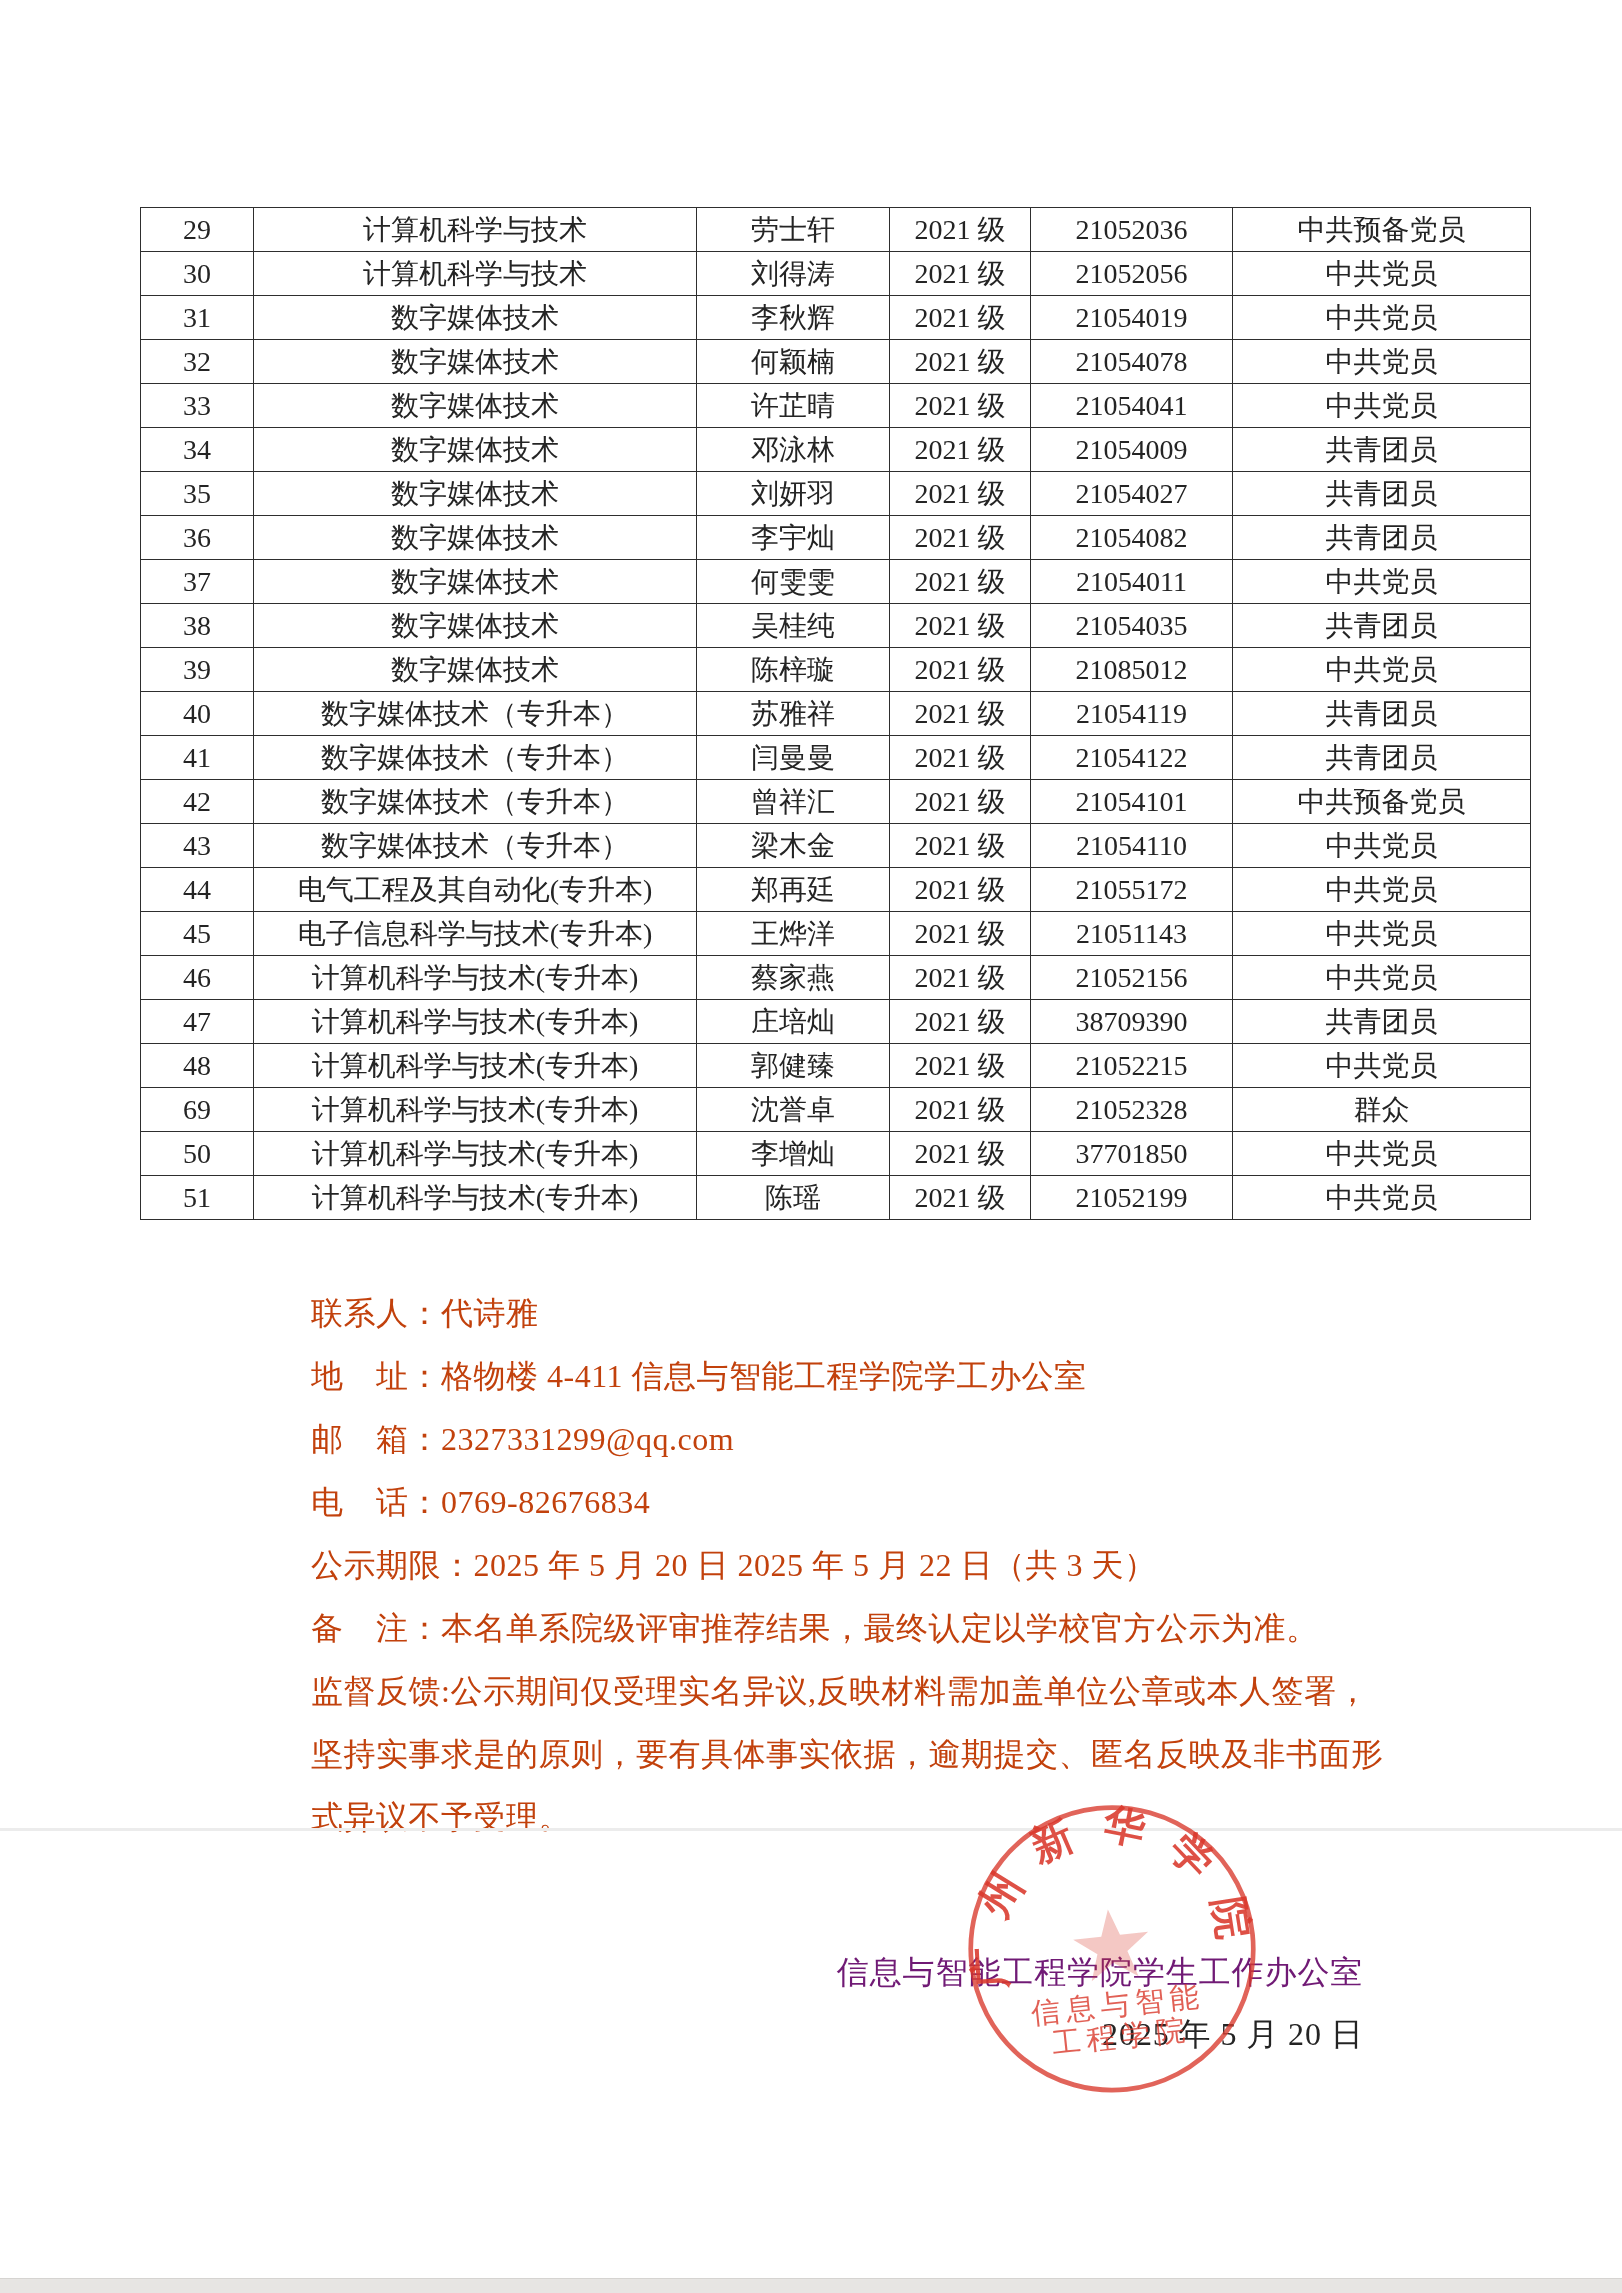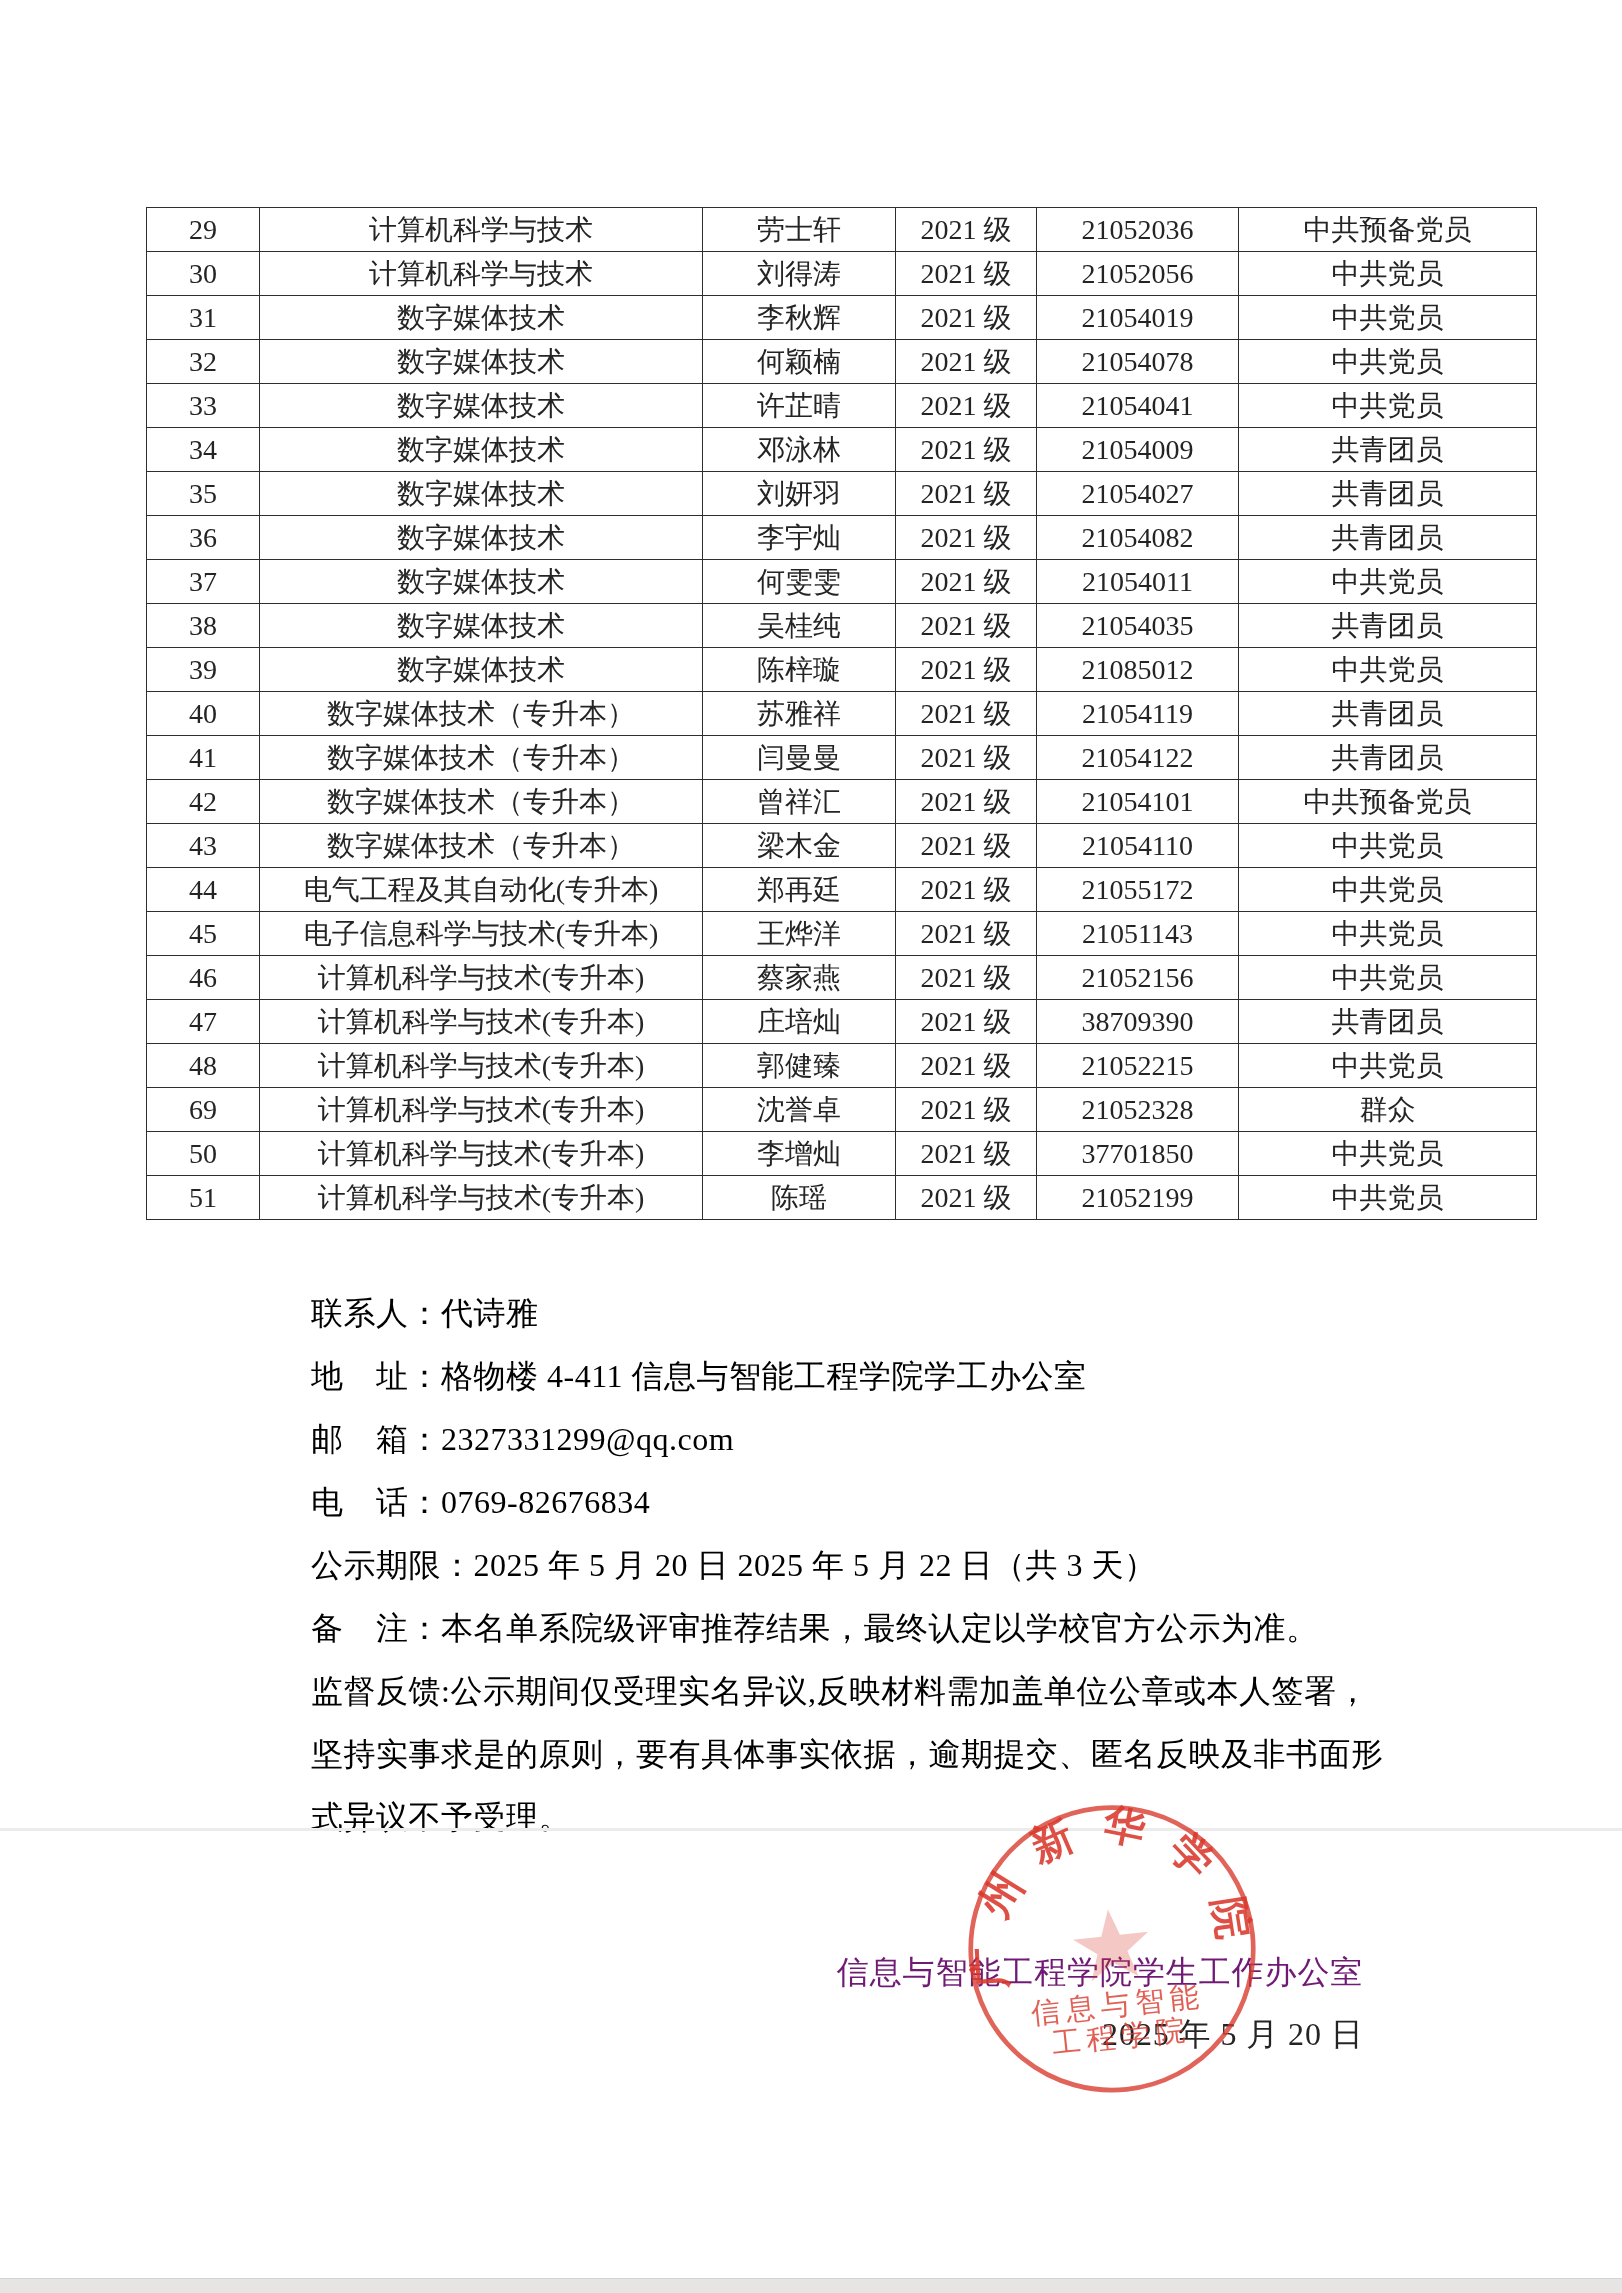--- a/index.html
+++ b/index.html
@@ -3,34 +3,34 @@
 <meta charset="utf-8">
 <style>
   html,body { margin:0; padding:0; }
   .page {
     position:relative; width:1622px; height:2294px; background:#ffffff;
     font-family:"Liberation Serif","DejaVu Serif",serif; color:#1f1f1f; overflow:hidden;
   }
 
   
   .roster {
-    position:absolute; left:146px; top:207px; width:1390px; height:1012px;
+    position:absolute; left:140px; top:207px; width:1390px; height:1012px;
     border-collapse:collapse; table-layout:fixed;
   }
   .roster td {
     border:1.9px solid #2e2e2e; text-align:center; vertical-align:middle;
     font-size:28px; padding:0 1.9px; color:#242424; overflow:hidden; white-space:nowrap;
   }
   .roster tr { height:44px; }
 
   
   .contact { position:absolute; left:311px; top:1282px; }
   .cline {
     height:63px; display:flex; align-items:center;
-    font-size:32px; color:#000000; white-space:pre; letter-spacing:0.5px;
+    font-size:32px; color:#c2410c; white-space:pre; letter-spacing:0.5px;
   }
 
   
   .fold-line { position:absolute; left:0; top:1828px; width:1622px; height:2.8px; background:#ececec; }
 
   
   .sign-block { position:absolute; left:827px; top:1951px; width:546px; }
   .sign-office { font-size:32px; color:#701a75; text-align:center; letter-spacing:0.9px; }
   .sign-date { font-size:32px; color:#242424; text-align:right; padding-right:9.4px; margin-top:18px; letter-spacing:0.9px; }
 

